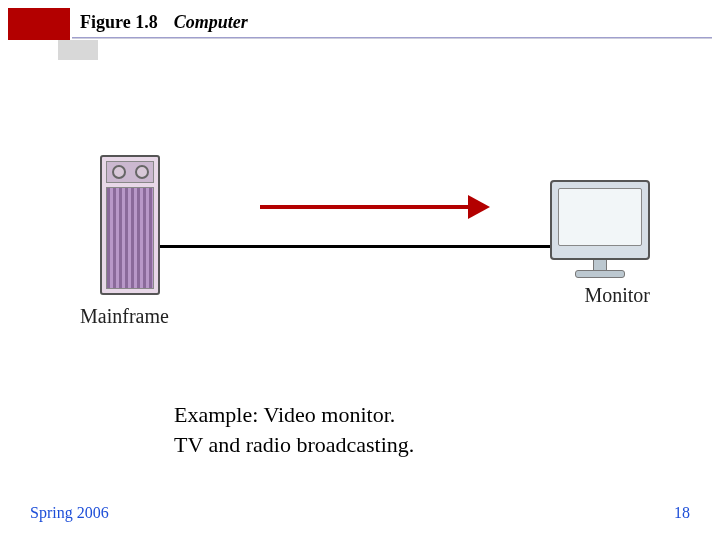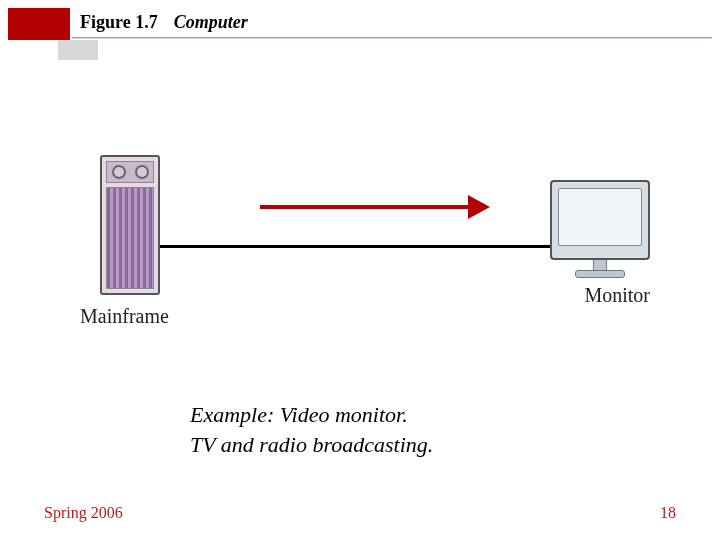--- a/index.html
+++ b/index.html
@@ -200,49 +200,48 @@
     position: absolute;
     top: 22px;
     left: 190px;
     font-size: 20px;
     color: #222;
     font-family: 'Times New Roman', serif;
   }
   .example-text {
     position: absolute;
     top: 400px;
-    left: 190px;
+    left: 174px;
     font-size: 22px;
     line-height: 1.35;
     color: #000;
     font-family: 'Times New Roman', serif;
-    font-style: italic;
   }
   .footer {
     position: absolute;
     bottom: 18px;
     left: 0;
     width: 100%;
     display: flex;
     justify-content: space-between;
-    padding: 0 44px;
+    padding: 0 30px;
     font-size: 16px;
-    color: #b91c1c;
+    color: #1d4ed8;
     font-family: 'Times New Roman', serif;
   }
   .footer .center { position: absolute; left: 50%; transform: translateX(-50%); }
 </style>
 </head>
 <body>
 
 <div class="header">
   <div class="red-block"></div>
   <div class="shadow-line"></div>
   <div class="title-group">
-    <span class="fig-label">Figure 1.7</span>
+    <span class="fig-label">Figure 1.8</span>
     <span class="fig-name">Computer</span>
   </div>
   <div class="underline"></div>
 </div>
 
 <div class="diagram">
   <div class="mainframe">
     <div class="mf-outer">
       <div class="mf-top">
         <div class="mf-reel"></div>

